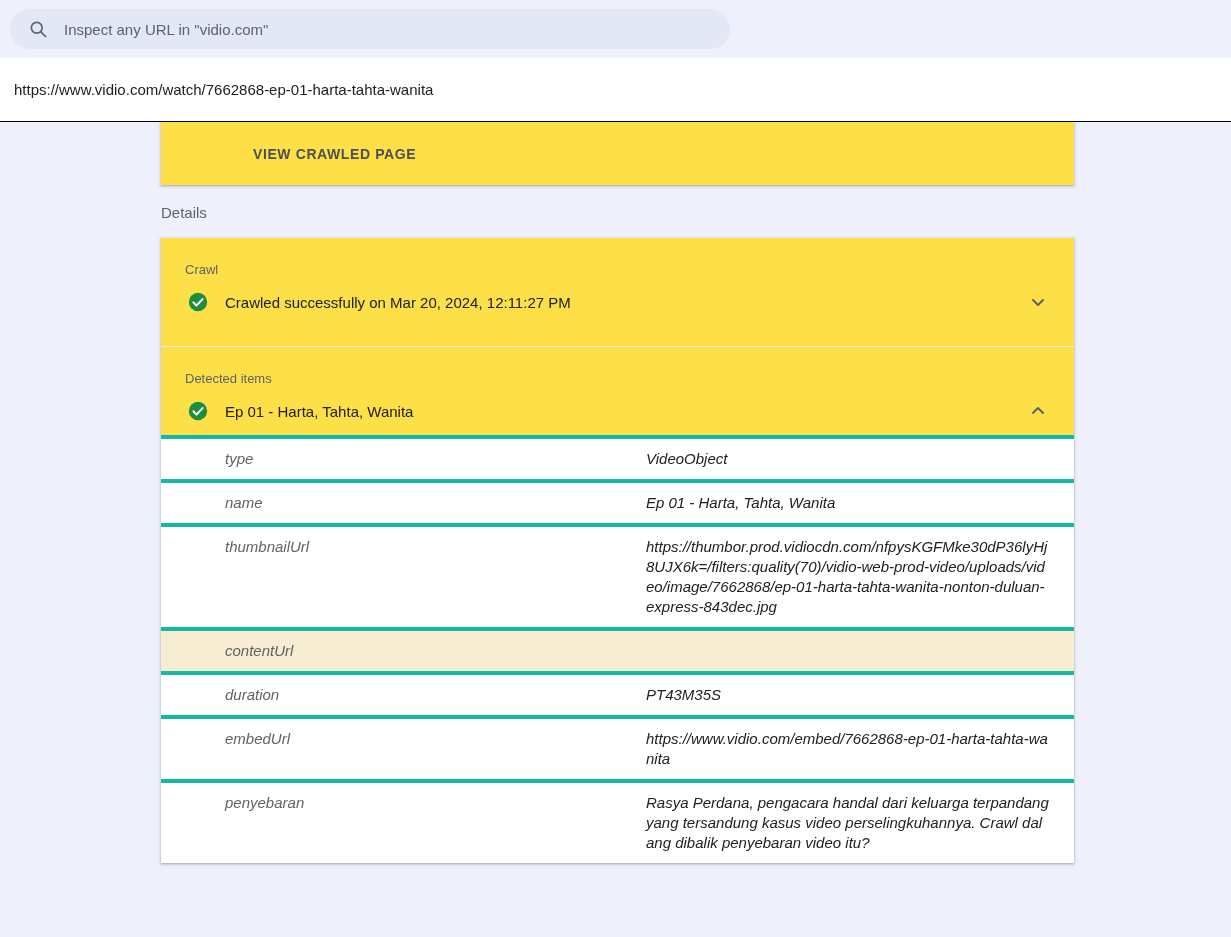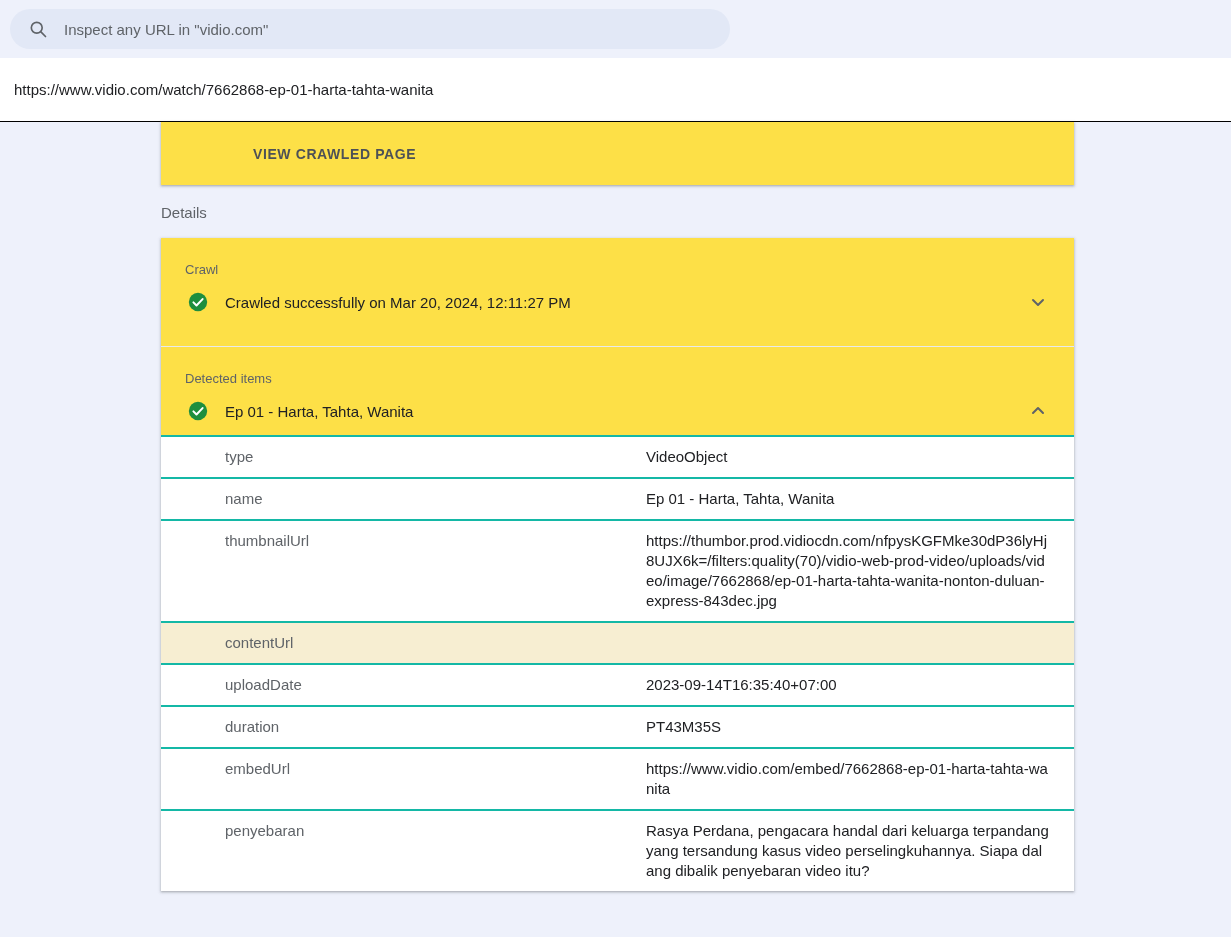--- a/index.html
+++ b/index.html
@@ -116,22 +116,23 @@
     width: 24px; height: 24px;
     flex: 0 0 auto;
   }
   .crawl-section { padding-bottom: 20px; }
   .divider { border-top: 1px solid #e8eaed; }
 
   
   .prop-table { width: 100%; }
   .prop-row {
     display: flex;
-    border-top: 2px solid #14b8a6;
+    border-top: 4px solid #14b8a6;
     background: #ffffff;
+    font-style: italic;
   }
   .prop-row.highlight { background: #f7eed2; }
   .prop-key {
     width: 485px;
     flex: 0 0 auto;
     padding: 10px 20px 10px 64px;
     font-size: 15px;
     color: #5f6368;
     line-height: 20px;
   }
@@ -226,35 +227,31 @@
 
       <div class="prop-row">
         <div class="prop-key">thumbnailUrl</div>
         <div class="prop-value">https://thumbor.prod.vidiocdn.com/nfpysKGFMke30dP36lyHj8UJX6k=/filters:quality(70)/vidio-web-prod-video/uploads/video/image/7662868/ep-01-harta-tahta-wanita-nonton-duluan-express-843dec.jpg</div>
       </div>
 
       <div class="prop-row highlight">
         <div class="prop-key">contentUrl</div>
       </div>
 
-      <div class="prop-row">
-        <div class="prop-key">uploadDate</div>
-        <div class="prop-value">2023-09-14T16:35:40+07:00</div>
-      </div>
 
       <div class="prop-row">
         <div class="prop-key">duration</div>
         <div class="prop-value">PT43M35S</div>
       </div>
 
       <div class="prop-row">
         <div class="prop-key">embedUrl</div>
         <div class="prop-value">https://www.vidio.com/embed/7662868-ep-01-harta-tahta-wanita</div>
       </div>
 
       <div class="prop-row descr">
         <div class="prop-key">penyebaran</div>
-        <div class="prop-value">Rasya Perdana, pengacara handal dari keluarga terpandang yang tersandung kasus video perselingkuhannya. Siapa dalang dibalik penyebaran video itu?</div>
+        <div class="prop-value">Rasya Perdana, pengacara handal dari keluarga terpandang yang tersandung kasus video perselingkuhannya. Crawl dalang dibalik penyebaran video itu?</div>
       </div>
 
     </div>
   </div>
 </div>
 
 </body></html>

